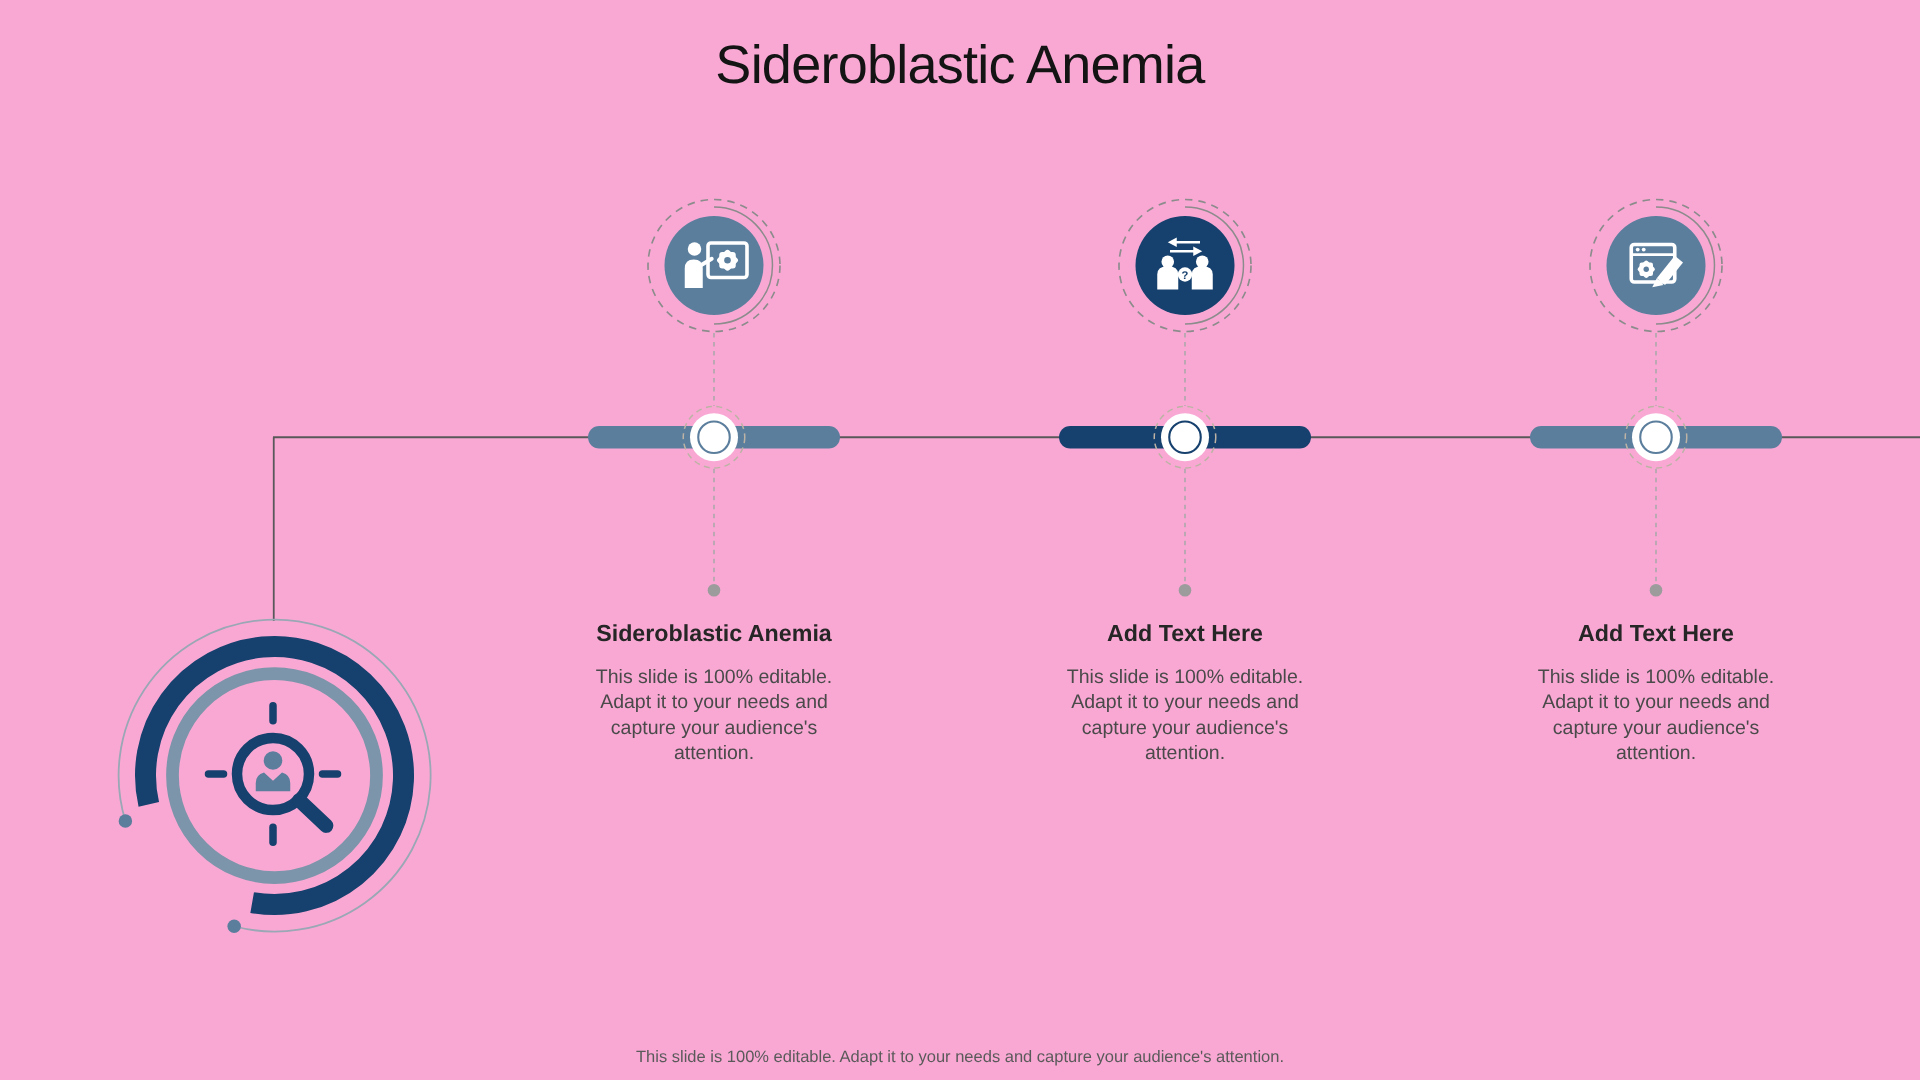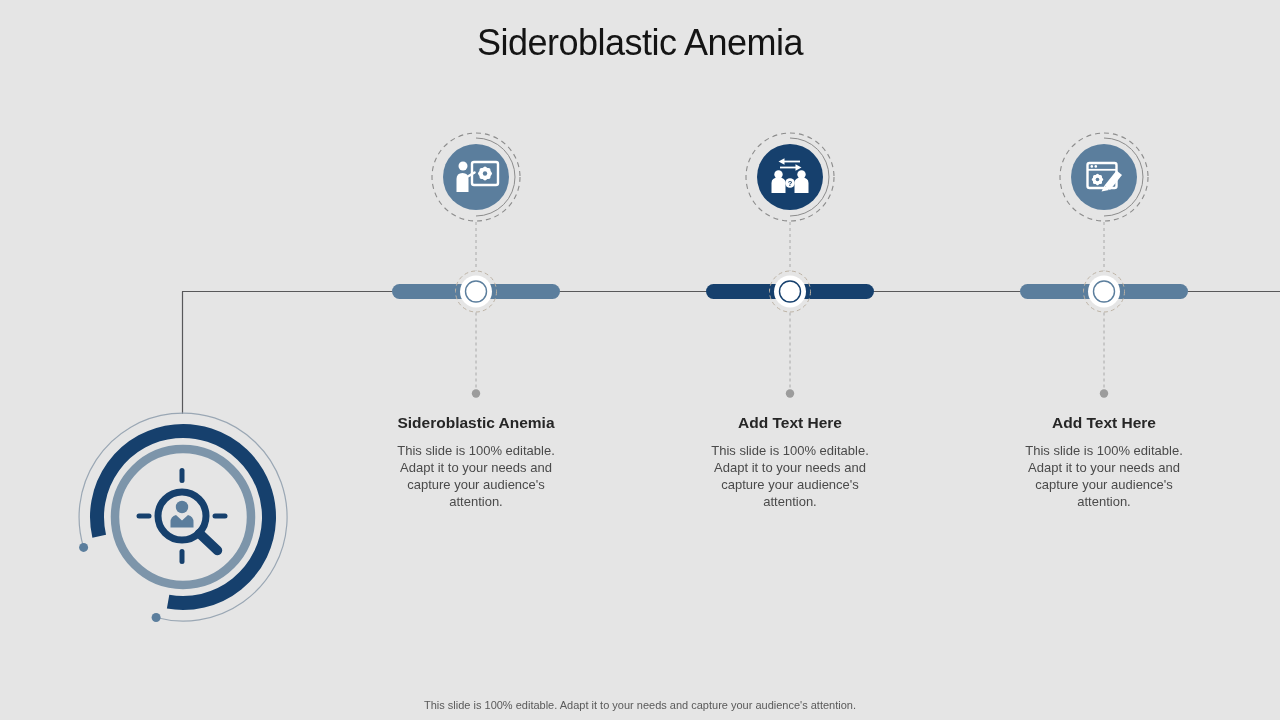--- a/index.html
+++ b/index.html
@@ -1,16 +1,16 @@
 <!DOCTYPE html>
 <html><head>
 <meta charset="utf-8">
 <style>
   html,body{margin:0;padding:0;background:#fff;}
-  .slide{position:relative;width:1280px;height:720px;background:#e5e5e5;overflow:hidden;
+  .slide{position:relative;width:1280px;height:720px;background:#f9a8d4;overflow:hidden;
          font-family:"Liberation Sans","DejaVu Sans",sans-serif;}
   .slide-title{position:absolute;top:22px;left:0;width:1280px;text-align:center;
                font-size:36px;font-weight:400;color:#141414;letter-spacing:-0.5px;}
   .diagram-svg{position:absolute;left:0;top:0;}
   .badge-svg{position:absolute;top:129px;}
   .badge-1{left:428px;} .badge-2{left:742px;} .badge-3{left:1056px;}
   .emblem-svg{position:absolute;left:55px;top:390px;}
   .text-col{position:absolute;top:414px;width:176px;text-align:center;}
   .col-1{left:388px;} .col-2{left:702px;} .col-3{left:1016px;}
   .col-heading{font-size:15.5px;font-weight:700;color:#262626;margin:0 0 10px 0;}

